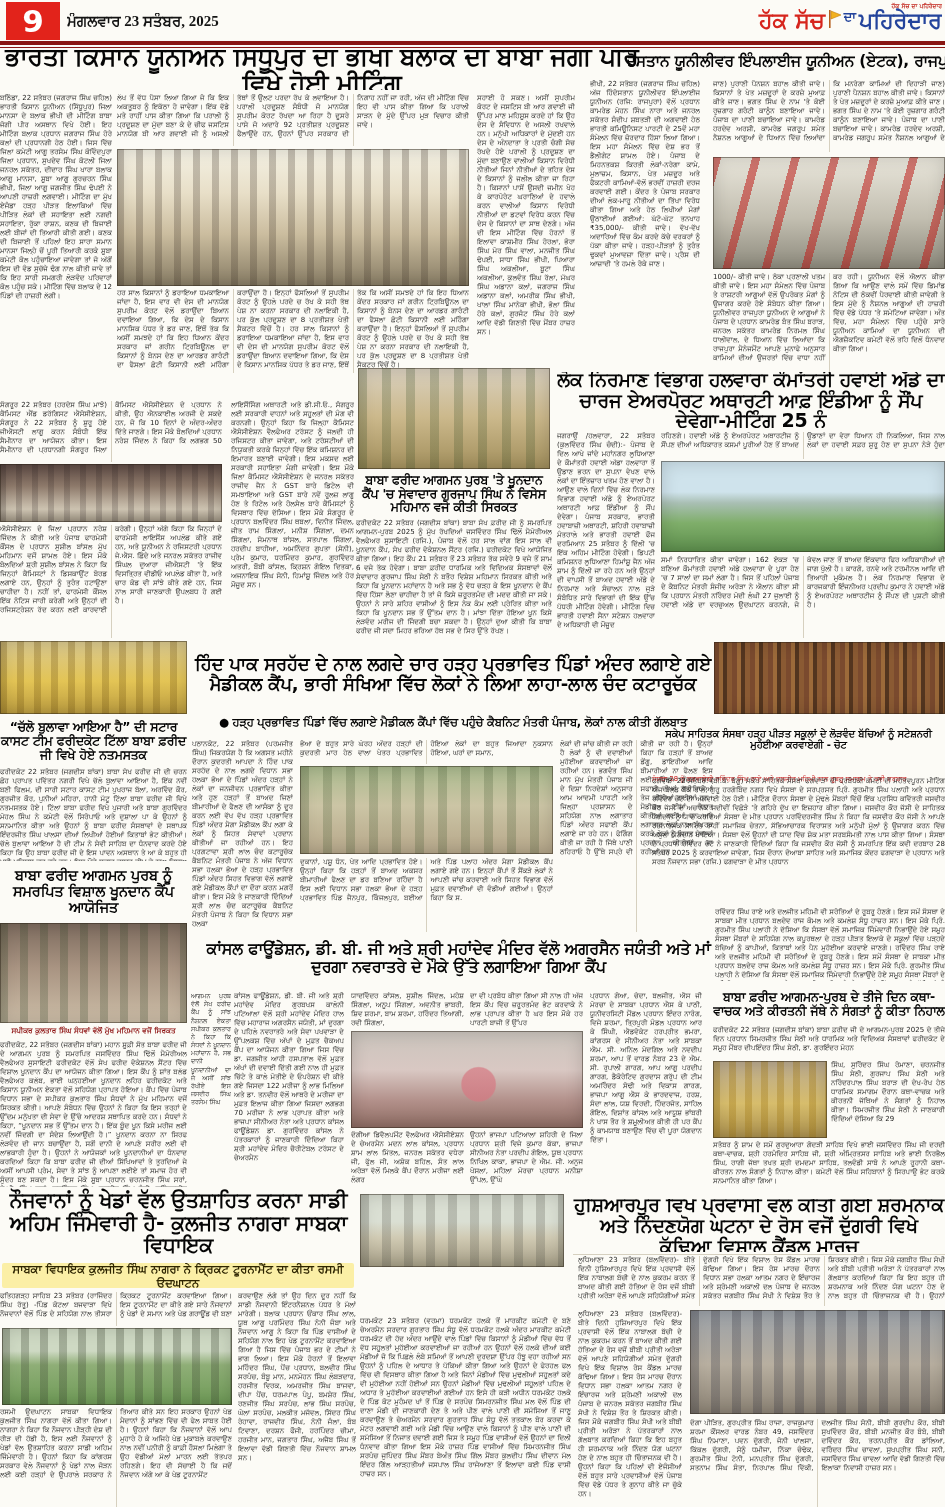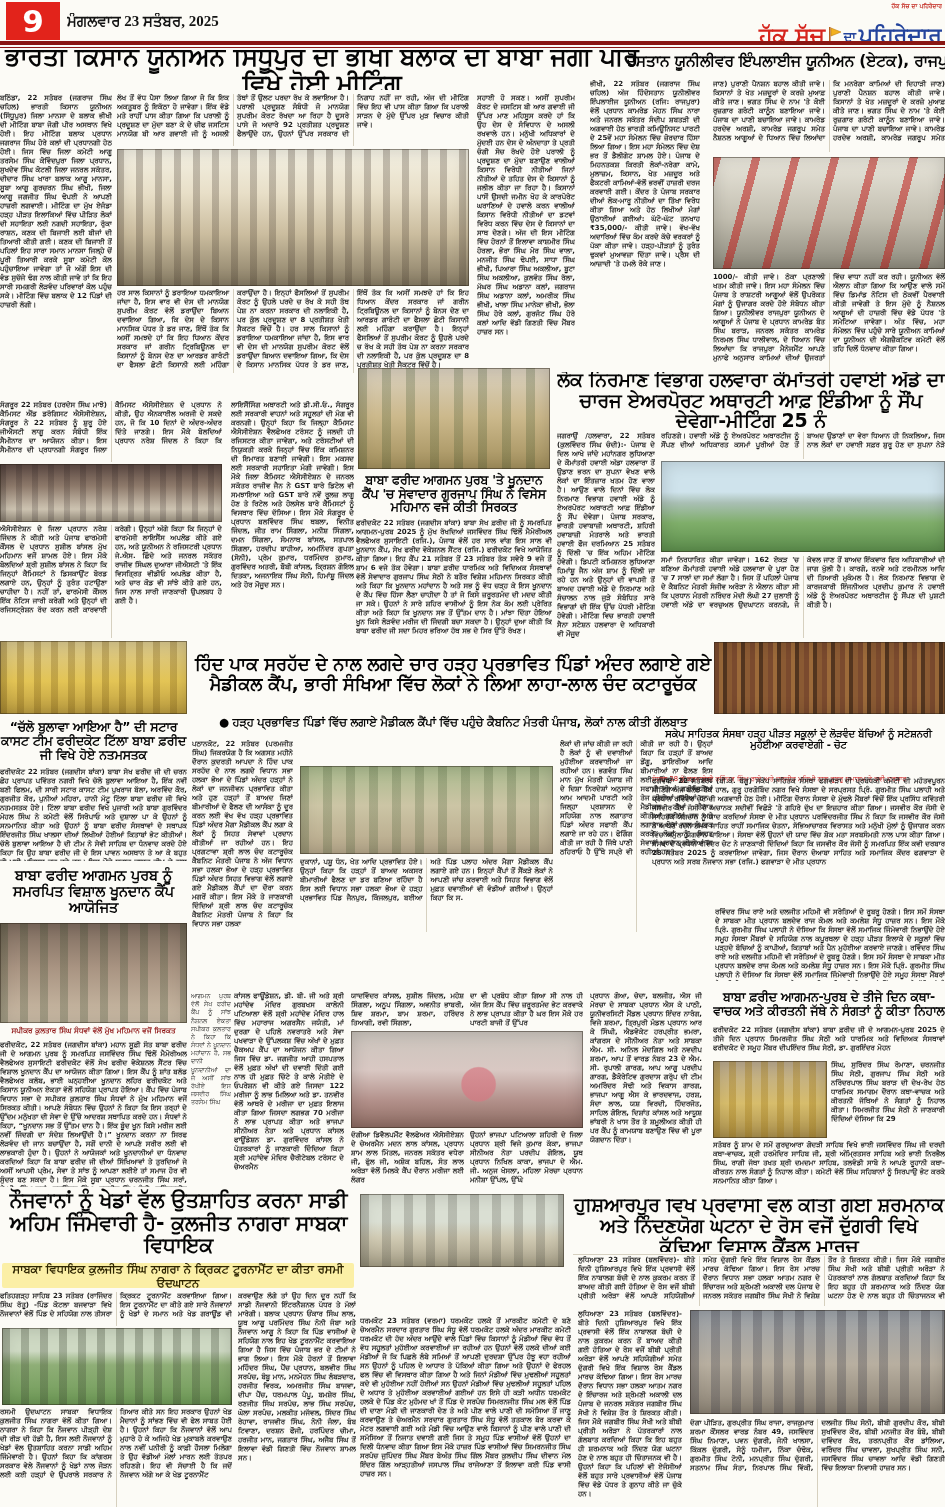--- a/index.html
+++ b/index.html
@@ -1,38 +1,38 @@
 <!DOCTYPE html>
 <html><head>
 <meta charset="utf-8">
 <style>
   html,body{margin:0;padding:0;background:#9a9a98;}
   .page{position:relative;width:945px;height:1507px;margin:0 auto;background:#fcfbf6;
         font-family:"DejaVu Sans",sans-serif;overflow:hidden;}
   .b{position:absolute;box-sizing:border-box;overflow:hidden;}
   .t{font-size:7px;line-height:1.29;text-align:justify;color:#1b1b1b;height:100%;
-     word-break:break-word;font-weight:bold;}
+     word-break:break-word;}
   .t6{font-size:6.3px;line-height:1.3;text-align:justify;color:#1b1b1b;height:100%;word-break:break-word;}
   .c2{column-count:2;column-gap:8px;column-rule:1px solid #d6d0bf;}
   .c3{column-count:3;column-gap:8px;column-rule:1px solid #d6d0bf;}
   .hl{font-weight:700;color:#050505;text-align:center;line-height:1.1;
       display:flex;align-items:center;justify-content:center;letter-spacing:-.2px;}
   .photo{box-shadow:inset 0 0 0 1px rgba(40,30,20,.45), inset 0 0 18px rgba(0,0,0,.18);}
   .cap{font-weight:700;color:#8d1111;text-align:center;}
   .redsub{font-weight:400;color:#c41212;text-align:left;margin-top:12px;}
   .yellowsub{background:#fbefa6;font-weight:700;color:#2e2500;text-align:center;
       display:flex;align-items:center;justify-content:center;border-radius:2px;}
   .pagenum{background:#e2231b;color:#fff;font-weight:700;display:flex;align-items:center;
       justify-content:center;font-size:31px;}
   .date{font-family:"Liberation Serif","DejaVu Serif",serif;font-weight:700;font-size:15px;color:#141414;}
   .rule{background:#8a1713;}
   .mast-red{color:#d6251d;font-weight:700;font-size:22px;line-height:1;}
   .mast-blue{color:#24449c;font-weight:700;font-size:22px;line-height:1;}
   .mast-tag{color:#c32a20;font-size:6px;text-align:right;font-weight:700;}
-  .mastrow{display:flex;align-items:center;gap:3px;justify-content:flex-end;margin-top:15px;}
+  .mastrow{display:flex;gap:3px;justify-content:flex-end;}
 </style>
 </head>
 <body>
 
 <div class="page">
 
   <div class="b pagenum" style="left:6px;top:2px;width:54px;height:38px">9</div>
   <div class="b date" style="left:67px;top:13px;width:320px;height:24px">ਮੰਗਲਵਾਰ 23 ਸਤੰਬਰ, 2025</div>
 
   <div class="b" style="left:756px;top:2px;width:186px;height:40px">
@@ -100,33 +100,35 @@
   <div class="b photo" style="left:0;top:923px;width:187px;height:100px;
        background:repeating-linear-gradient(90deg,rgba(50,70,40,.25) 0 8px,rgba(0,0,0,0) 8px 20px),
        linear-gradient(180deg,#7d6b5e 0%,#a99482 45%,#ccbda7 100%)"></div>
   <div class="b cap" style="left:0;top:1026px;width:187px;height:13px;font-size:7.3px">ਸਪੀਕਰ ਕੁਲਤਾਰ ਸਿੰਘ ਸੰਧਵਾਂ ਵੱਲੋਂ ਮੁੱਖ ਮਹਿਮਾਨ ਵਜੋਂ ਸਿਰਕਤ</div>
   <div class="b t" style="left:0;top:1041px;width:187px;height:146px">ਫਰੀਦਕੋਟ, 22 ਸਤੰਬਰ (ਜਗਦੀਸ ਬਾਂਕਾ) ਮਹਾਨ ਸੂਫ਼ੀ ਸੰਤ ਬਾਬਾ ਫਰੀਦ ਜੀ ਦੇ ਆਗਮਨ ਪੁਰਬ ਨੂੰ ਸਮਰਪਿਤ ਜਸਵਿੰਦਰ ਸਿੰਘ ਢਿੱਲੋਂ ਮੈਮੋਰੀਅਲ ਵੈਲਫੇਅਰ ਸੁਸਾਇਟੀ ਫਰੀਦਕੋਟ ਵੱਲੋਂ ਸੇਖ ਫਰੀਦ ਵੋਕੇਸ਼ਨਲ ਸੈਂਟਰ ਵਿੱਚ ਵਿਸ਼ਾਲ ਖੂਨਦਾਨ ਕੈਂਪ ਦਾ ਆਯੋਜਨ ਕੀਤਾ ਗਿਆ। ਇਸ ਕੈਂਪ ਨੂੰ ਸ਼ਾਂਤ ਬਲੱਡ ਵੈਲਫੇਅਰ ਕਲੱਬ, ਭਾਈ ਘਨ੍ਹਈਆ ਖੂਨਦਾਨ ਲਹਿਰ ਫਰੀਦਕੋਟ ਅਤੇ ਕਿਸਾਨ ਯੂਨੀਅਨ ਏਕਤਾ ਵੱਲੋਂ ਸਹਿਯੋਗ ਪ੍ਰਾਪਤ ਹੋਇਆ। ਕੈਂਪ ਵਿੱਚ ਪੰਜਾਬ ਵਿਧਾਨ ਸਭਾ ਦੇ ਸਪੀਕਰ ਕੁਲਤਾਰ ਸਿੰਘ ਸੰਧਵਾਂ ਨੇ ਮੁੱਖ ਮਹਿਮਾਨ ਵਜੋਂ ਸਿਰਕਤ ਕੀਤੀ। ਆਪਣੇ ਸੰਬੋਧਨ ਵਿੱਚ ਉਹਨਾਂ ਨੇ ਕਿਹਾ ਕਿ ਇਸ ਤਰ੍ਹਾਂ ਦੇ ਉੱਦਮ ਮਨੁੱਖਤਾ ਦੀ ਸੇਵਾ ਦੇ ਉੱਚੇ ਆਦਰਸ਼ ਸਥਾਪਿਤ ਕਰਦੇ ਹਨ। ਸੰਧਵਾਂ ਨੇ ਕਿਹਾ, “ਖੂਨਦਾਨ ਸਭ ਤੋਂ ਉੱਤਮ ਦਾਨ ਹੈ। ਇੱਕ ਬੂੰਦ ਖੂਨ ਕਿਸੇ ਮਰੀਜ ਲਈ ਨਵੀਂ ਜਿੰਦਗੀ ਦਾ ਸੰਦੇਸ਼ ਲਿਆਉਂਦੀ ਹੈ।” ਖੂਨਦਾਨ ਕਰਨਾ ਨਾ ਸਿਰਫ ਲੋੜਵੰਦ ਦੀ ਜਾਨ ਬਚਾਉਂਦਾ ਹੈ, ਸਗੋਂ ਦਾਨੀ ਦੇ ਆਪਣੇ ਸਰੀਰ ਲਈ ਵੀ ਲਾਭਕਾਰੀ ਹੁੰਦਾ ਹੈ। ਉਹਨਾਂ ਨੇ ਆਯੋਜਕਾਂ ਅਤੇ ਖੂਨਦਾਨੀਆਂ ਦਾ ਧੰਨਵਾਦ ਕਰਦਿਆਂ ਕਿਹਾ ਕਿ ਬਾਬਾ ਫਰੀਦ ਜੀ ਦੀਆਂ ਸਿੱਖਿਆਵਾਂ ਤੇ ਤੁਰਦਿਆਂ ਜੇ ਅਸੀਂ ਆਪਸੀ ਪ੍ਰੇਮ, ਸੇਵਾ ਤੇ ਸਾਂਝ ਨੂੰ ਆਪਣਾ ਲਈਏ ਤਾਂ ਸਮਾਜ ਹੋਰ ਵੀ ਸੁੰਦਰ ਬਣ ਸਕਦਾ ਹੈ। ਇਸ ਮੌਕੇ ਸੂਬਾ ਪ੍ਰਧਾਨ ਚਰਨਜੀਤ ਸਿੰਘ ਸਰਾਂ, ਜੇ.ਪੀ. ਸਿੰਘ ਸਰਾਂ, ਗੁਰਵਿੰਦਰ ਸਿੰਘ, ਜਸਵੀਰ ਸਿੰਘ ਸੰਨੀ, ਦਵਿੰਦਰਜੀਤ ਸਿੰਘ, ਇਕਬਾਲ ਸਿੰਘ, ਹਰਜੀਤ ਸਿੰਘ, ਬੀਰਇੰਦਰ ਸਿੰਘ ਅਤੇ ਤਰਸੇਮ ਸਿੰਘ ਸਮੇਤ ਵੱਡੀ ਗਿਣਤੀ ਵਿੱਚ ਖੂਨਦਾਨੀ ਅਤੇ ਇਲਾਕਾ ਨਿਵਾਸੀ ਹਾਜ਼ਰ ਸਨ।</div>
   <div class="b t6" style="left:191px;top:992px;width:40px;height:198px">ਆਗਮਨ ਪੁਰਬ ਵੱਲੋਂ ਸੇਖ ਫਰੀਦ ਕੈਂਪ ਨੂੰ ਸਾਂਝ ਨੈਸ਼ਨਲ ਏਕਤਾ ਸਪੀਕਰ ਕੁਲਤਾਰ ਨੇ ਕਿਹਾ ਕਿ ਸੰਧਵਾਂ ਨੇ ਖੂਨਦਾਨ ਮਹਾਂਦਾਨ ਹੈ, ਸਭ ਦਾਨੀ ਖੂਨਦਾਨੀਆਂ ਦਾ ਜੇ ਅਸੀਂ ਸਾਂਝ ਰੱਖੀਏ ਇਸ ਜਸਵੀਰ ਸਿੰਘ ਤਰਸੇਮ ਸਿੰਘ</div>
 
   <div class="b hl" style="left:193px;top:710px;width:520px;height:25px;font-size:11.5px">● ਹੜ੍ਹ ਪ੍ਰਭਾਵਿਤ ਪਿੰਡਾਂ ਵਿੱਚ ਲਗਾਏ ਮੈਡੀਕਲ ਕੈਂਪਾਂ ਵਿੱਚ ਪਹੁੰਚੇ ਕੈਬਨਿਟ ਮੰਤਰੀ ਪੰਜਾਬ, ਲੋਕਾਂ ਨਾਲ ਕੀਤੀ ਗੱਲਬਾਤ</div>
   <div class="b hl" style="left:193px;top:643px;width:520px;height:61px;font-size:18px">ਹਿੰਦ ਪਾਕ ਸਰਹੱਦ ਦੇ ਨਾਲ ਲਗਦੇ ਚਾਰ ਹੜ੍ਹ ਪ੍ਰਭਾਵਿਤ ਪਿੰਡਾਂ ਅੰਦਰ ਲਗਾਏ ਗਏ ਮੈਡੀਕਲ ਕੈਂਪ, ਭਾਰੀ ਸੰਖਿਆ ਵਿੱਚ ਲੋਕਾਂ ਨੇ ਲਿਆ ਲਾਹਾ-ਲਾਲ ਚੰਦ ਕਟਾਰੂਚੱਕ</div>
   <div class="b t" style="left:192px;top:740px;width:101px;height:192px">ਪਠਾਨਕੋਟ, 22 ਸਤੰਬਰ (ਪਰਮਜੀਤ ਸਿੰਘ) ਜਿਕਰਯੋਗ ਹੈ ਕਿ ਅਗਸਤ ਮਹੀਨੇ ਦੌਰਾਨ ਕੁਦਰਤੀ ਆਪਦਾ ਨੇ ਹਿੰਦ ਪਾਕ ਸਰਹੱਦ ਦੇ ਨਾਲ ਲਗਦੇ ਵਿਧਾਨ ਸਭਾ ਹਲਕਾ ਭੋਆ ਦੇ ਪਿੰਡਾਂ ਅੰਦਰ ਹੜ੍ਹਾਂ ਨੇ ਲੋਕਾਂ ਦਾ ਜਨਜੀਵਨ ਪ੍ਰਭਾਵਿਤ ਕੀਤਾ ਅਤੇ ਹੁਣ ਹੜ੍ਹਾਂ ਤੋਂ ਬਾਅਦ ਜਿਣਾਂ ਬੀਮਾਰੀਆਂ ਦੇ ਫੈਲਣ ਦੀ ਆਸੰਕਾ ਨੂੰ ਦੂਰ ਕਰਨ ਲਈ ਵੱਖ ਵੱਖ ਹੜ੍ਹ ਪ੍ਰਭਾਵਿਤ ਪਿੰਡਾਂ ਅੰਦਰ ਮੈਗਾ ਮੈਡੀਕਲ ਕੈਂਪ ਲਗਾ ਕੇ ਲੋਕਾਂ ਨੂੰ ਸਿਹਤ ਸੇਵਾਵਾਂ ਪ੍ਰਦਾਨ ਕੀਤੀਆਂ ਜਾ ਰਹੀਆਂ ਹਨ। ਇਹ ਪ੍ਰਗਟਾਵਾ ਸ਼੍ਰੀ ਲਾਲ ਚੰਦ ਕਟਾਰੂਚੱਕ ਕੈਬਨਿਟ ਮੰਤਰੀ ਪੰਜਾਬ ਨੇ ਅੱਜ ਵਿਧਾਨ ਸਭਾ ਹਲਕਾ ਭੋਆ ਦੇ ਹੜ੍ਹ ਪ੍ਰਭਾਵਿਤ ਪਿੰਡਾਂ ਅੰਦਰ ਸਿਹਤ ਵਿਭਾਗ ਵੱਲੋਂ ਲਗਾਏ ਗਏ ਮੈਡੀਕਲ ਕੈਂਪਾਂ ਦਾ ਦੌਰਾ ਕਰਨ ਮਗਰੋਂ ਕੀਤਾ। ਇਸ ਮੌਕੇ ਤੇ ਜਾਣਕਾਰੀ ਦਿੰਦਿਆਂ ਸ਼੍ਰੀ ਲਾਲ ਚੰਦ ਕਟਾਰੂਚੱਕ ਕੈਬਨਿਟ ਮੰਤਰੀ ਪੰਜਾਬ ਨੇ ਕਿਹਾ ਕਿ ਵਿਧਾਨ ਸਭਾ ਹਲਕਾ</div>
+  <div class="b t c2" style="left:300px;top:740px;width:253px;height:24px">ਭੋਆ ਦੇ ਬਹੁਤ ਸਾਰੇ ਘੇਰਹ ਅੰਦਰ ਹੜ੍ਹਾਂ ਦੀ ਕੁਦਰਤੀ ਮਾਰ ਹੇਠ ਵਾਲਾ ਖੇਤਰ ਪ੍ਰਭਾਵਿਤ ਹੋਇਆ ਲੋਕਾਂ ਦਾ ਬਹੁਤ ਜਿਆਦਾ ਨੁਕਸਾਨ ਹੋਇਆ, ਘਰਾਂ ਦਾ ਸਮਾਨ,</div>
   <div class="b photo" style="left:300px;top:766px;width:253px;height:88px;
        background:repeating-linear-gradient(90deg,rgba(70,90,50,.25) 0 9px,rgba(0,0,0,0) 9px 23px),
        linear-gradient(180deg,#a9b98d 0%,#ccc5a5 45%,#b5a689 100%)"></div>
   <div class="b t c2" style="left:300px;top:858px;width:253px;height:74px">ਦੁਕਾਨਾਂ, ਪਸ਼ੂ ਧੰਨ, ਖੇਤ ਆਦਿ ਪ੍ਰਭਾਵਿਤ ਹੋਏ। ਉਨ੍ਹਾਂ ਕਿਹਾ ਕਿ ਹੜ੍ਹਾਂ ਤੋਂ ਬਾਅਦ ਅਕਸਰ ਬੀਮਾਰੀਆਂ ਫੈਲਣ ਦਾ ਡਰ ਬਣਿਆ ਰਹਿੰਦਾ ਹੈ ਇਸ ਲਈ ਵਿਧਾਨ ਸਭਾ ਹਲਕਾ ਭੋਆ ਦੇ ਹੜ੍ਹ ਪ੍ਰਭਾਵਿਤ ਪਿੰਡ ਜੈਨਪੁਰ, ਕਿੰਜਲਪੁਰ, ਬਈਆ ਅਤੇ ਪਿੰਡ ਪਲਾਹ ਅੰਦਰ ਮੈਗਾ ਮੈਡੀਕਲ ਕੈਂਪ ਲਗਾਏ ਗਏ ਹਨ। ਇਨ੍ਹਾਂ ਕੈਂਪਾਂ ਤੋਂ ਸੈਂਕੜੇ ਲੋਕਾਂ ਨੇ ਆਪਣੀ ਜਾਂਚ ਕਰਵਾਈ ਅਤੇ ਸਿਹਤ ਵਿਭਾਗ ਵੱਲੋਂ ਮੁਫ਼ਤ ਦਵਾਈਆਂ ਵੀ ਵੰਡੀਆਂ ਗਈਆਂ। ਉਨ੍ਹਾਂ ਕਿਹਾ ਕਿ ਸ.</div>
   <div class="b t c2" style="left:560px;top:740px;width:153px;height:192px">ਲੋਕਾਂ ਦੀ ਜਾਂਚ ਕੀਤੀ ਜਾ ਰਹੀ ਹੈ ਲੋਕਾਂ ਨੂੰ ਵੀ ਦਵਾਈਆਂ ਮੁਹੱਈਆ ਕਰਵਾਈਆਂ ਜਾ ਰਹੀਆਂ ਹਨ। ਭਗਵੰਤ ਸਿੰਘ ਮਾਨ ਮੁੱਖ ਮੰਤਰੀ ਪੰਜਾਬ ਜੀ ਦੇ ਦਿਸ਼ਾ ਨਿਰਦੇਸ਼ਾਂ ਅਨੁਸਾਰ ਆਮ ਆਦਮੀ ਪਾਰਟੀ ਅਤੇ ਜਿਲ੍ਹਾ ਪ੍ਰਸ਼ਾਸਨ ਦੇ ਸਹਿਯੋਗ ਨਾਲ ਲਗਾਤਾਰ ਪਿੰਡਾਂ ਅੰਦਰ ਸਫਾਈ ਕੈਂਪ ਲਗਾਏ ਜਾ ਰਹੇ ਹਨ। ਫੋਗਿੰਗ ਕੀਤੀ ਜਾ ਰਹੀ ਹੈ ਜਿੱਥੇ ਪਾਣੀ ਠਹਿਰਾਓ ਹੈ ਉੱਥੇ ਸਪ੍ਰੇ ਵੀ ਕੀਤੀ ਜਾ ਰਹੀ ਹੈ। ਉਨ੍ਹਾਂ ਕਿਹਾ ਕਿ ਹੜ੍ਹਾਂ ਤੋਂ ਬਾਅਦ ਡੇਂਗੂ, ਡਾਇਰੀਆ ਆਦਿ ਬੀਮਾਰੀਆਂ ਨਾ ਫੈਲਣ ਇਸ ਲਈ ਪਿੰਡਾਂ ਅੰਦਰ ਸਾਫ ਸਫਾਈ ਦੀਆਂ ਗਤੀਵਿਧੀਆਂ ਤੇਜ ਕੀਤੀਆਂ ਗਈਆਂ ਹਨ। ਮੈਡੀਕਲ ਟੀਮਾਂ ਤੈਨਾਤ ਕੀਤੀਆਂ ਗਈਆਂ ਹਨ ਅਤੇ ਲਗਾਤਾਰ ਲੋਕਾਂ ਨਾਲ ਸੰਪਰਕ ਕਰਕੇ ਲੋਕਾਂ ਨੂੰ ਸਿਹਤ ਸੇਵਾਵਾਂ ਪ੍ਰਦਾਨ ਕੀਤੀਆਂ ਜਾ ਰਹੀਆਂ ਹਨ।</div>
 
   <div class="b photo" style="left:714px;top:642px;width:231px;height:72px;
        background:repeating-linear-gradient(90deg,#7a4a2e 0 5px,#9c6a3a 5px 9px,#53351f 9px 13px,#8a5a33 13px 18px)"></div>
   <div class="b hl" style="left:652px;top:717px;width:293px;height:44px;font-size:10px">ਸਕੇਪ ਸਾਹਿਤਕ ਸੰਸਥਾ ਹੜ੍ਹ ਪੀੜਤ ਸਕੂਲਾਂ ਦੇ ਲੋੜਵੰਦ ਬੱਚਿਆਂ ਨੂੰ ਸਟੇਸ਼ਨਰੀ ਮੁਹੱਈਆ ਕਰਵਾਏਗੀ - ਚੋਟ</div>
   <div class="b redsub" style="left:652px;top:763px;width:293px;height:12px;font-size:6.8px">ਸੰਸਥਾ 28 ਨੂੰ ਕਰਵਾਏਗੀ ਰਵਿੰਦਰ ਸਿੰਘ ਰਾਏ ਅਤੇ ਦਲਜੀਤ ਮਹਿਮੀ ਨਾਲ ਰੂਬਰੂ ਸਮਾਗਮ ਤੇ ਕਵੀ ਦਰਬਾਰ</div>
   <div class="b t" style="left:652px;top:777px;width:293px;height:128px">ਫਗਵਾੜਾ 22 ਸਤੰਬਰ: (ਬੀ.ਕੇ. ਬੱਗੂ) ਸਕੇਪ ਸਾਹਿਤਕ ਸੰਸਥਾ ਫਗਵਾੜਾ ਦੀ ਪ੍ਰਬੰਧਕੀ ਕਮੇਟੀ ਦੀ ਮਹੱਤਵਪੂਰਨ ਮੀਟਿੰਗ ਅੱਜ ਬਲੱਡ ਬੈਂਕ ਹਾਲ, ਗੁਰੂ ਹਰਗੋਬਿੰਦ ਨਗਰ ਵਿਖੇ ਸੰਸਥਾ ਦੇ ਸਰਪ੍ਰਸਤ ਪ੍ਰਿੰ. ਗੁਰਮੀਤ ਸਿੰਘ ਪਲਾਹੀ ਅਤੇ ਪ੍ਰਧਾਨ ਰਵਿੰਦਰ ਚੋਟ ਦੀ ਅਗਵਾਈ ਹੇਠ ਹੋਈ। ਮੀਟਿੰਗ ਦੌਰਾਨ ਸੰਸਥਾ ਦੇ ਮੁੱਢਲੇ ਮੈਂਬਰਾਂ ਵਿੱਚੋਂ ਇੱਕ ਪ੍ਰਸਿੱਧ ਕਵਿੱਤਰੀ ਜਸਵੀਰ ਕੌਰ ਜੱਸੀ ਦੇ ਅਚਾਨਕ ਸਦੀਵੀਂ ਵਿਛੋੜੇ 'ਤੇ ਗਹਿਰੇ ਦੁੱਖ ਦਾ ਇਜ਼ਹਾਰ ਕੀਤਾ ਗਿਆ। ਜਸਵੀਰ ਕੌਰ ਜੱਸੀ ਦੇ ਸਾਹਿਤਕ ਯੋਗਦਾਨ ਨੂੰ ਯਾਦ ਕਰਦਿਆਂ ਸੰਸਥਾ ਦੇ ਮੀਤ ਪ੍ਰਧਾਨ ਪਰਵਿੰਦਰਜੀਤ ਸਿੰਘ ਨੇ ਕਿਹਾ ਕਿ ਜਸਵੀਰ ਕੌਰ ਜੱਸੀ ਨੇ ਆਪਣੇ ਰਚਨਾਤਮਕ ਸਾਹਿਤ ਰਾਹੀਂ ਸਮਾਜਿਕ ਚੇਤਨਾ, ਸੱਭਿਆਚਾਰਕ ਵਿਰਾਸਤ ਅਤੇ ਮਨੁੱਖੀ ਮੁੱਲਾਂ ਨੂੰ ਉਜਾਗਰ ਕਰਨ ਵਿੱਚ ਅਮੁੱਲਾ ਯੋਗਦਾਨ ਪਾਇਆ। ਸੰਸਥਾ ਵੱਲੋਂ ਉਹਨਾਂ ਦੀ ਯਾਦ ਵਿੱਚ ਸ਼ੋਕ ਮਤਾ ਸਰਬਸੰਮਤੀ ਨਾਲ ਪਾਸ ਕੀਤਾ ਗਿਆ। ਸੰਸਥਾ ਦੇ ਪ੍ਰਧਾਨ ਰਵਿੰਦਰ ਚੋਟ ਨੇ ਜਾਣਕਾਰੀ ਦਿੰਦਿਆਂ ਕਿਹਾ ਕਿ ਜਸਵੀਰ ਕੌਰ ਜੱਸੀ ਨੂੰ ਸਮਰਪਿਤ ਇੱਕ ਕਵੀ ਦਰਬਾਰ 28 ਸਤੰਬਰ 2025 ਨੂੰ ਕਰਵਾਇਆ ਜਾਵੇਗਾ, ਜਿਸ ਦੌਰਾਨ ਦੋਆਬਾ ਸਾਹਿਤ ਅਤੇ ਸਮਾਜਿਕ ਕੇਂਦਰ ਫਗਵਾੜਾ ਦੇ ਪ੍ਰਧਾਨ ਅਤੇ ਸਰਬ ਨੌਜਵਾਨ ਸਭਾ (ਰਜਿ.) ਫਗਵਾੜਾ ਦੇ ਮੀਤ ਪ੍ਰਧਾਨ</div>
   <div class="b t" style="left:715px;top:908px;width:230px;height:73px">ਰਵਿੰਦਰ ਸਿੰਘ ਰਾਏ ਅਤੇ ਦਲਜੀਤ ਮਹਿਮੀ ਵੀ ਸਰੋਤਿਆਂ ਦੇ ਰੂਬਰੂ ਹੋਣਗੇ। ਇਸ ਸਮੇਂ ਸੰਸਥਾ ਦੇ ਸਾਬਕਾ ਮੀਤ ਪ੍ਰਧਾਨ ਬਲਦੇਵ ਰਾਜ ਕੋਮਲ ਅਤੇ ਕਮਲੇਸ਼ ਸੰਧੂ ਹਾਜ਼ਰ ਸਨ। ਇਸ ਮੌਕੇ ਪ੍ਰਿੰ. ਗੁਰਮੀਤ ਸਿੰਘ ਪਲਾਹੀ ਨੇ ਦੱਸਿਆ ਕਿ ਸੰਸਥਾ ਵੱਲੋਂ ਸਮਾਜਿਕ ਜਿੰਮੇਵਾਰੀ ਨਿਭਾਉਂਦੇ ਹੋਏ ਸਮੂਹ ਸੰਸਥਾ ਮੈਂਬਰਾਂ ਦੇ ਸਹਿਯੋਗ ਨਾਲ ਕਪੂਰਥਲਾ ਦੇ ਹੜ੍ਹ ਪੀੜਤ ਇਲਾਕੇ ਦੇ ਸਕੂਲਾਂ ਵਿੱਚ ਪੜ੍ਹਦੇ ਬੱਚਿਆਂ ਨੂੰ ਕਾਪੀਆਂ, ਕਿਤਾਬਾਂ ਅਤੇ ਪੈਨ ਮੁਹੱਈਆ ਕਰਵਾਏ ਜਾਣਗੇ। ਰਵਿੰਦਰ ਸਿੰਘ ਰਾਏ ਅਤੇ ਦਲਜੀਤ ਮਹਿਮੀ ਵੀ ਸਰੋਤਿਆਂ ਦੇ ਰੂਬਰੂ ਹੋਣਗੇ। ਇਸ ਸਮੇਂ ਸੰਸਥਾ ਦੇ ਸਾਬਕਾ ਮੀਤ ਪ੍ਰਧਾਨ ਬਲਦੇਵ ਰਾਜ ਕੋਮਲ ਅਤੇ ਕਮਲੇਸ਼ ਸੰਧੂ ਹਾਜ਼ਰ ਸਨ। ਇਸ ਮੌਕੇ ਪ੍ਰਿੰ. ਗੁਰਮੀਤ ਸਿੰਘ ਪਲਾਹੀ ਨੇ ਦੱਸਿਆ ਕਿ ਸੰਸਥਾ ਵੱਲੋਂ ਸਮਾਜਿਕ ਜਿੰਮੇਵਾਰੀ ਨਿਭਾਉਂਦੇ ਹੋਏ ਸਮੂਹ ਸੰਸਥਾ ਮੈਂਬਰਾਂ ਦੇ ਸਹਿਯੋਗ ਨਾਲ ਕਪੂਰਥਲਾ ਦੇ ਹੜ੍ਹ ਪੀੜਤ ਇਲਾਕੇ ਦੇ ਸਕੂਲਾਂ ਵਿੱਚ ਪੜ੍ਹਦੇ ਬੱਚਿਆਂ ਨੂੰ ਕਾਪੀਆਂ, ਕਿਤਾਬਾਂ ਅਤੇ ਪੈਨ ਮੁਹੱਈਆ ਕਰਵਾਏ ਜਾਣਗੇ।</div>
 
+  <div class="b hl" style="left:205px;top:929px;width:507px;height:58px;font-size:16px">ਕਾਂਸਲ ਫਾਊਂਡੇਸ਼ਨ, ਡੀ. ਬੀ. ਜੀ ਅਤੇ ਸ਼੍ਰੀ ਮਹਾਂਦੇਵ ਮੰਦਿਰ ਵੱਲੋ ਅਗਰਸੈਨ ਜਯੰਤੀ ਅਤੇ ਮਾਂ ਦੁਰਗਾ ਨਵਰਾਤਰੇ ਦੇ ਮੌਕੇ ਉੱਤੇ ਲਗਾਇਆ ਗਿਆ ਕੈਂਪ</div>
   <div class="b t" style="left:234px;top:992px;width:110px;height:198px">ਕਾਂਸਲ ਫਾਊਂਡੇਸ਼ਨ, ਡੀ. ਬੀ. ਜੀ ਅਤੇ ਸ਼੍ਰੀ ਮਹਾਂਦੇਵ ਮੰਦਿਰ ਗੁਰਬਖਸ ਕਾਲੋਨੀ ਪਟਿਆਲਾ ਵੱਲੋਂ ਸ਼੍ਰੀ ਮਹਾਂਦੇਵ ਮੰਦਿਰ ਹਾਲ ਵਿੱਚ ਮਹਾਰਾਜ ਅਗਰਸੈਨ ਜਯੰਤੀ, ਮਾਂ ਦੁਰਗਾ ਦੇ ਪਹਿਲੇ ਨਵਰਾਤਰੇ ਅਤੇ ਸੇਵਾ ਪਖਵਾੜਾ ਦੇ ਉੱਪਲਕਸ਼ ਵਿੱਚ ਅੱਖਾਂ ਦੇ ਮੁਫ਼ਤ ਚੈਕਅਪ ਕੈਂਪ ਦਾ ਆਯੋਜਨ ਕੀਤਾ ਗਿਆ ਜਿਸ ਵਿੱਚ ਡਾ. ਜਗਜੀਤ ਆਹੀ ਹਸਪਤਾਲ ਵੱਲੋਂ ਮੁਫ਼ਤ ਅੱਖਾਂ ਦੀ ਦਵਾਈ ਦਿੱਤੀ ਗਈ ਨਾਲ ਹੀ ਮੁਫ਼ਤ ਚਿੱਟੇ ਤੇ ਕਾਲੇ ਮੋਤੀਏ ਦੇ ਓਪਰੇਸ਼ਨ ਵੀ ਕੀਤੇ ਗਏ ਜਿਸਦਾ 122 ਮਰੀਜਾ ਨੂੰ ਲਾਭ ਮਿਲਿਆ ਅਤੇ ਡਾ. ਤਨਵੀਰ ਵੱਲੋਂ ਆਥਰੋ ਦੇ ਮਰੀਜਾ ਦਾ ਮੁਫ਼ਤ ਇਲਾਜ ਕੀਤਾ ਗਿਆ ਜਿਸਦਾ ਲਗਭਗ 70 ਮਰੀਜਾ ਨੇ ਲਾਭ ਪ੍ਰਾਪਤ ਕੀਤਾ ਅਤੇ ਭਾਜਪਾ ਸੀਨੀਅਰ ਨੇਤਾ ਅਤੇ ਪ੍ਰਧਾਨ ਕਾਂਸਲ ਫਾਊਂਡੇਸ਼ਨ ਡਾ. ਗੁਰਵਿੰਦਰ ਕਾਂਸਲ ਨੇ ਪੱਤਰਕਾਰਾਂ ਨੂੰ ਜਾਣਕਾਰੀ ਦਿੰਦਿਆ ਕਿਹਾ ਸ਼੍ਰੀ ਮਹਾਂਦੇਵ ਮੰਦਿਰ ਚੈਰੀਟੇਬਲ ਟਰੱਸਟ ਦੇ ਚੇਅਰਮੈਨ</div>
   <div class="b t" style="left:351px;top:992px;width:113px;height:37px">ਯਾਦਵਿੰਦਰ ਕਾਂਸਲ, ਸੁਸ਼ੀਲ ਜਿੰਦਲ, ਮਹੇਸ਼ ਸਿੰਗਲਾ, ਅਨੂਪ ਸਿੰਗਲਾ, ਅਵਨੀਤ ਭਾਬਰੀ, ਸ਼ਿਵ ਸ਼ਰਮਾ, ਬਾਮ ਸ਼ਰਮਾ, ਹਰਿੰਦਰ ਤਿਆਗੀ, ਰਵੀ ਸਿੰਗਲਾ,</div>
   <div class="b t" style="left:470px;top:992px;width:113px;height:37px">ਦਾ ਵੀ ਪ੍ਰਬੰਧ ਕੀਤਾ ਗਿਆ ਸੀ ਨਾਲ ਹੀ ਅੱਜ ਇਸ ਕੈਂਪ ਵਿੱਚ ਜ਼ਰੂਰਤਮੰਦ ਭੇਟ ਕਰਵਾਕੇ ਨੇ ਲਾਭ ਪ੍ਰਾਪਤ ਕੀਤਾ ਹੈ ਘਰ ਇਸ ਮੌਕੇ ਹਰ ਪਾਰਟੀ ਬਾਜੀ ਤੋਂ ਉੱਪਰ</div>
   <div class="b photo" style="left:351px;top:1031px;width:232px;height:97px;
        background:radial-gradient(circle at 55% 55%, rgba(214,120,130,.7) 0 12%, rgba(0,0,0,0) 13%),
        linear-gradient(180deg,#cac4bc 0%,#d9c8c3 40%,#b2908a 72%,#8d6b62 100%)"></div>
   <div class="b t" style="left:351px;top:1131px;width:113px;height:59px">ਦੰਗੀਆ ਡਿਵੈਲਪਮੈਂਟ ਵੈਲਫੇਅਰ ਐਸੋਸੀਏਸ਼ਨ ਦੇ ਚੇਅਰਮੈਨ ਮਦਨ ਲਾਲ ਕਾਂਸਲ, ਪ੍ਰਧਾਨ ਸ਼ਾਮ ਲਾਲ ਮਿੱਤਲ, ਜਨਰਲ ਸਕੱਤਰ ਵਧੇਰਾ ਜੀ, ਫੁੱਲ ਜੀ, ਅਸ਼ੋਕ ਬਹਿਲ, ਸੰਤ ਲਾਲ ਅਰੋੜਾ ਵੱਲੋਂ ਮਿਲਕੇ ਕੈਂਪ ਦੌਰਾਨ ਮਰੀਜਾ ਲਈ ਲੰਗਰ</div>
   <div class="b t" style="left:470px;top:1131px;width:113px;height:59px">ਉਹਨਾਂ ਭਾਜਪਾ ਪਟਿਆਲਾ ਸ਼ਹਿਰੀ ਦੇ ਜਿਲਾ ਪ੍ਰਧਾਨ ਸ਼੍ਰੀ ਵਿਜੇ ਕੁਮਾਰ ਕੱਕਾ, ਭਾਜਪਾ ਸੀਨੀਅਰ ਨੇਤਾ ਪਰਦੀਪ ਗੋਇਲ, ਯੂਥ ਪ੍ਰਧਾਨ ਨਿਖਿਲ ਕਾਕਾ, ਭਾਜਪਾ ਦੇ ਐਮ. ਜੀ. ਅਨੁਜ ਖੋਸਲਾ, ਮਹਿਲਾ ਮੋਰਚਾ ਪ੍ਰਧਾਨ ਮਨੀਸ਼ਾ ਉੱਪਲ, ਉੱਘੇ</div>
   <div class="b t" style="left:590px;top:992px;width:112px;height:198px">ਪ੍ਰਧਾਨ ਗੋਆ, ਚੇਦਾ, ਬਲਜੀਤ, ਐਸ ਜੀ ਮੋਰਚਾ ਦੇ ਸਾਬਕਾ ਪ੍ਰਧਾਨ ਐਸ ਕੇ ਪਾਠੀ, ਯੂਨੀਵਰਸਿਟੀ ਮੈਂਡਲ ਪ੍ਰਧਾਨ ਇੰਦਰ ਨਾਰੰਗ, ਵਿਜੇ ਸ਼ਰਮਾ, ਤ੍ਰਿਪੁਰੀ ਮੰਡਲ ਪ੍ਰਧਾਨ ਆਰ ਕੇ ਸਿੰਘੀ, ਐਡਵੋਕੇਟ ਹਰਪ੍ਰੀਤ ਭਮਰਾ, ਕਾਂਗਰਸ ਦੇ ਸੀਨੀਅਰ ਨੇਤਾ ਅਤੇ ਸਾਬਕਾ ਐਮ. ਸੀ. ਅਨਿਲ ਮੋਦਗਿਲ ਅਤੇ ਨਵਦੀਪ ਸ਼ਰਮਾ, ਆਪ ਤੋਂ ਵਾਰਡ ਨੰਬਰ 23 ਦੇ ਐਮ. ਸੀ. ਰੁਪਾਲੀ ਗਾਰਗ, ਆਪ ਆਗੂ ਪਰਦੀਪ ਗਾਰਗ, ਡੈਕੋਰੇਟਿਵ ਗੁਰਦਾਸ ਗਰੁੱਪ ਦੀ ਟੀਮ ਅਮਰਿੰਦਰ ਸੋਢੀ ਅਤੇ ਵਿਕਾਸ ਗਾਰਗ, ਭਾਜਪਾ ਆਗੂ ਐਸ ਕੇ ਭਾਰਦਵਾਜ, ਹਰਸ਼, ਸੰਦਾ ਲਾਲ, ਯਸ਼ ਵਿਰਦੀ, ਹਿੰਦਰਜੋਤ, ਸਾਹਿਲ ਗੋਇਲ, ਦਿਸ਼ਾਂਤ ਕਾਂਸਲ ਅਤੇ ਆਯੂਸ਼ ਭਾਂਬਰੀ ਨੇ ਖਾਸ ਤੌਰ ਤੇ ਸ਼ਮੂਲੀਅਤ ਕੀਤੀ ਹੀ ਪਰ ਕੈਂਪ ਨੂੰ ਕਾਮਯਾਬ ਬਣਾਉਣ ਵਿੱਚ ਵੀ ਪੂਰਾ ਯੋਗਦਾਨ ਦਿੱਤਾ।</div>
 

